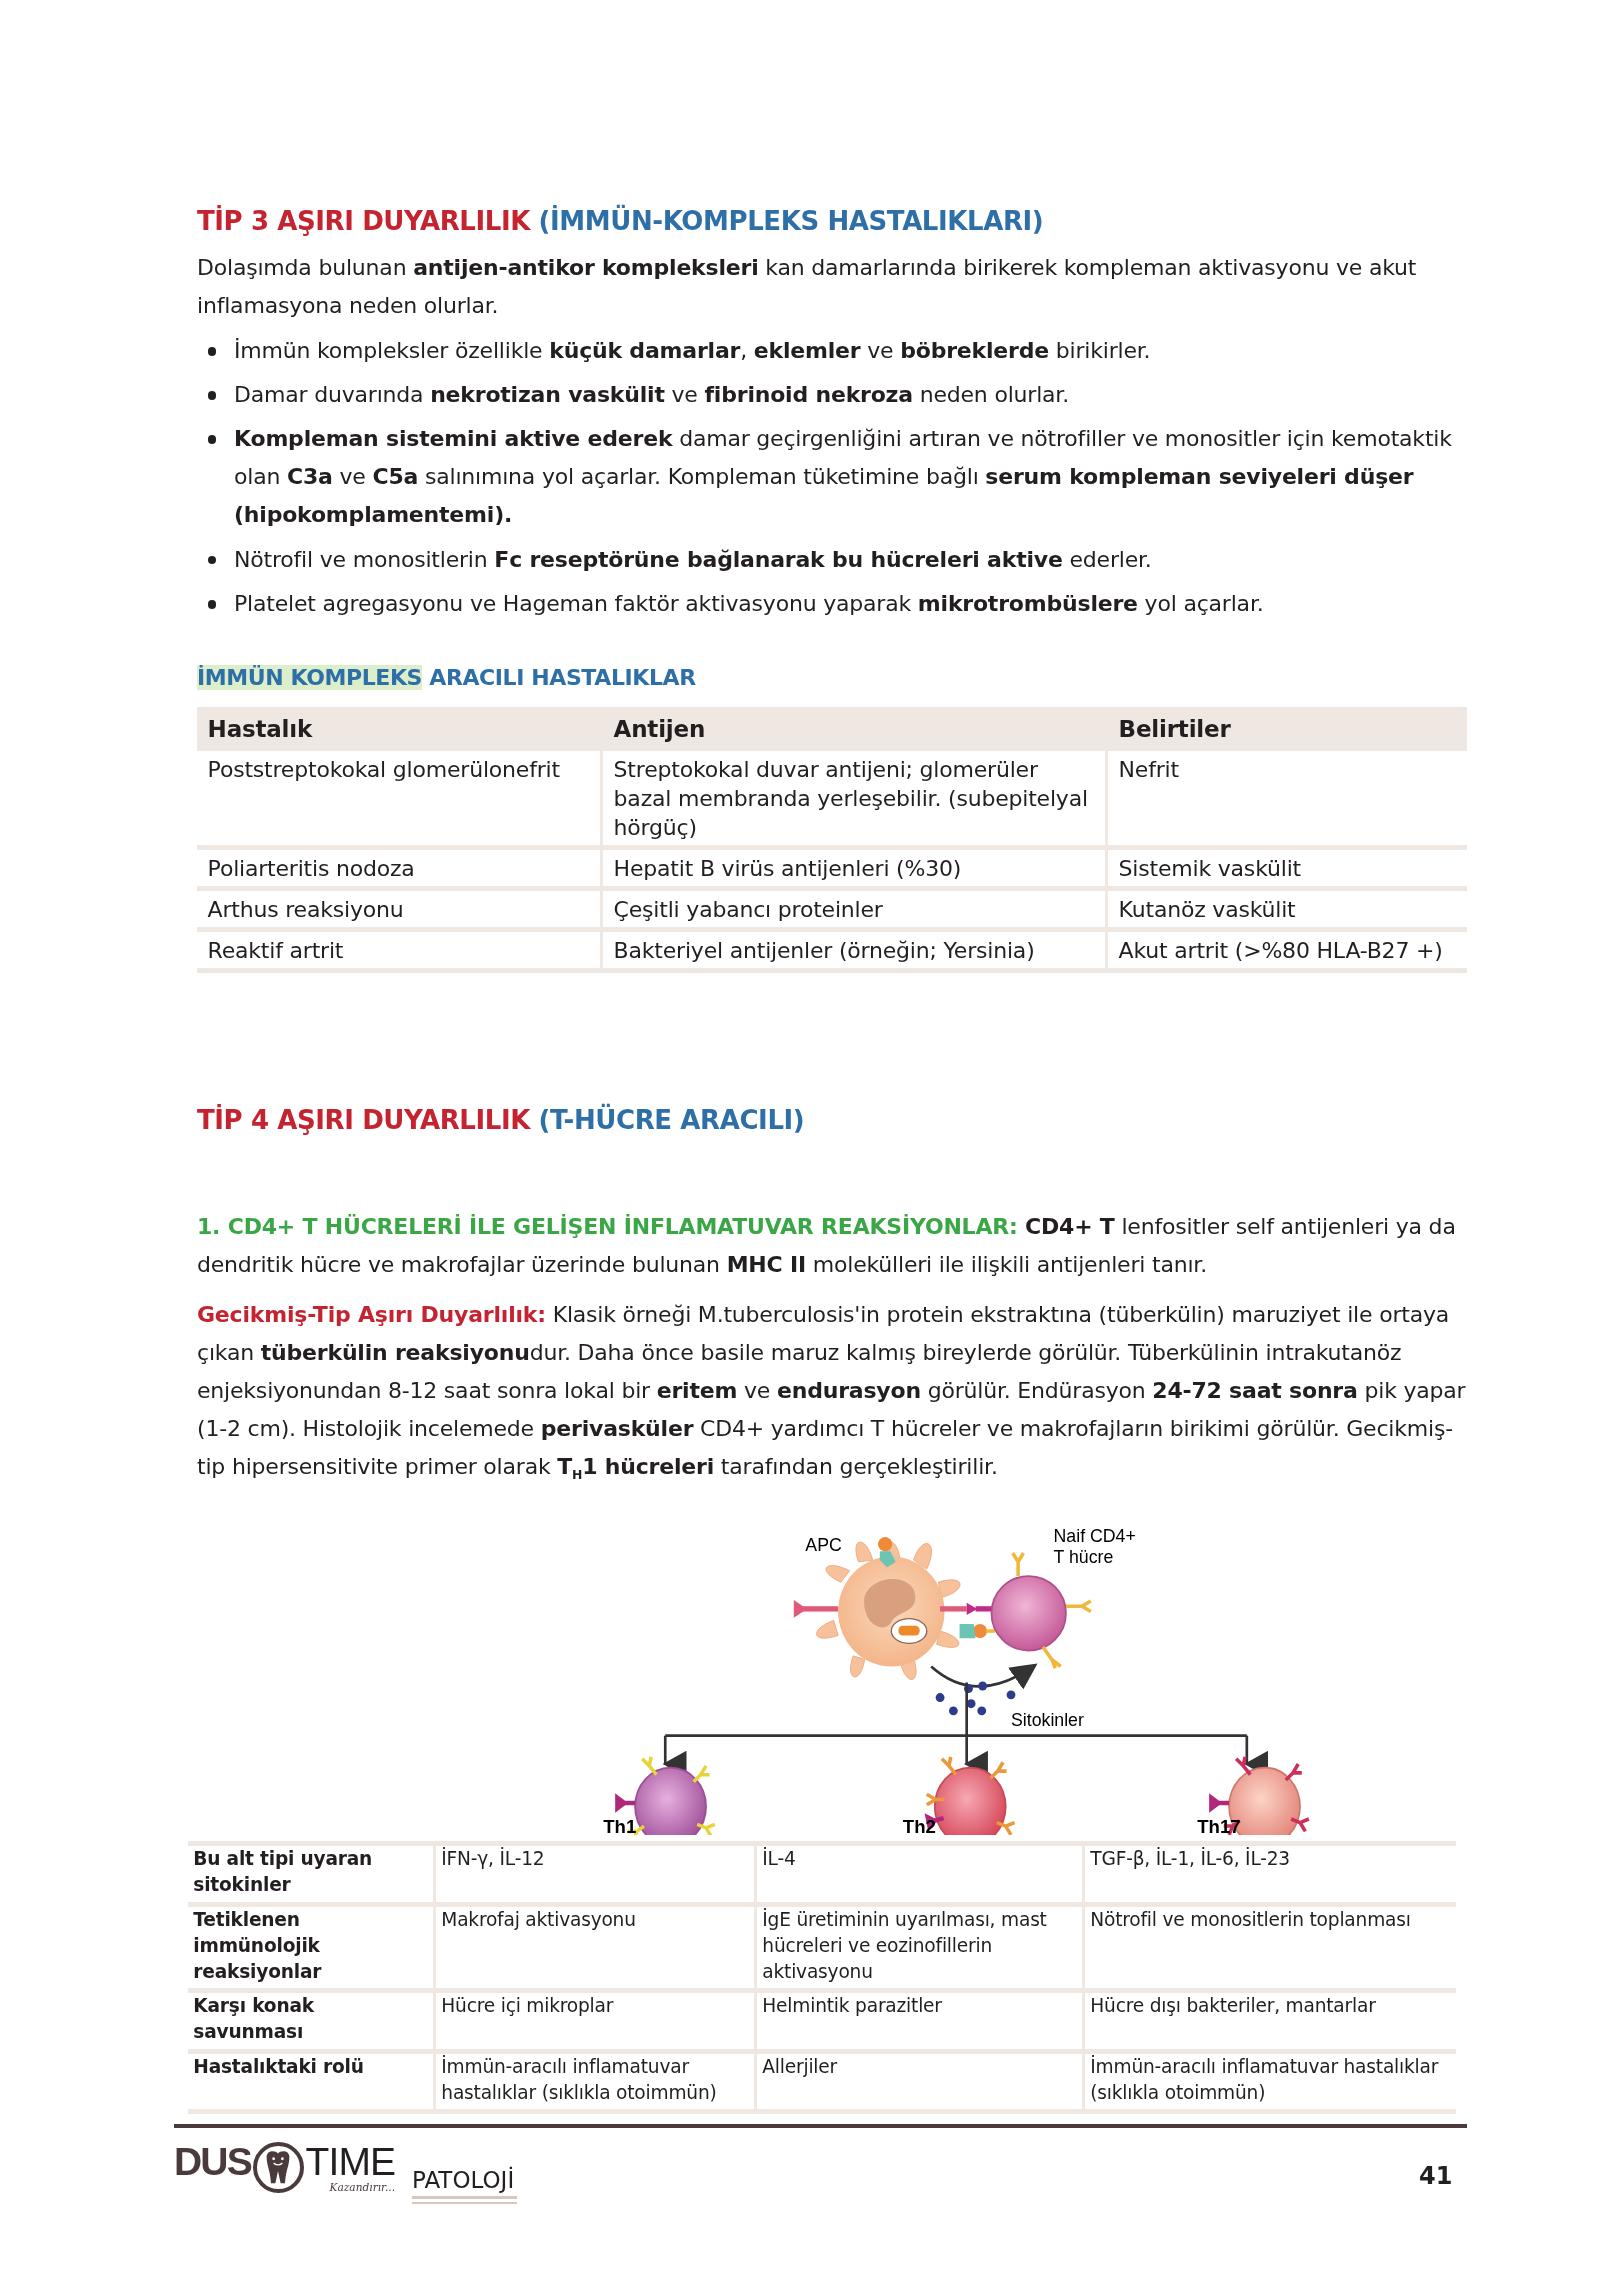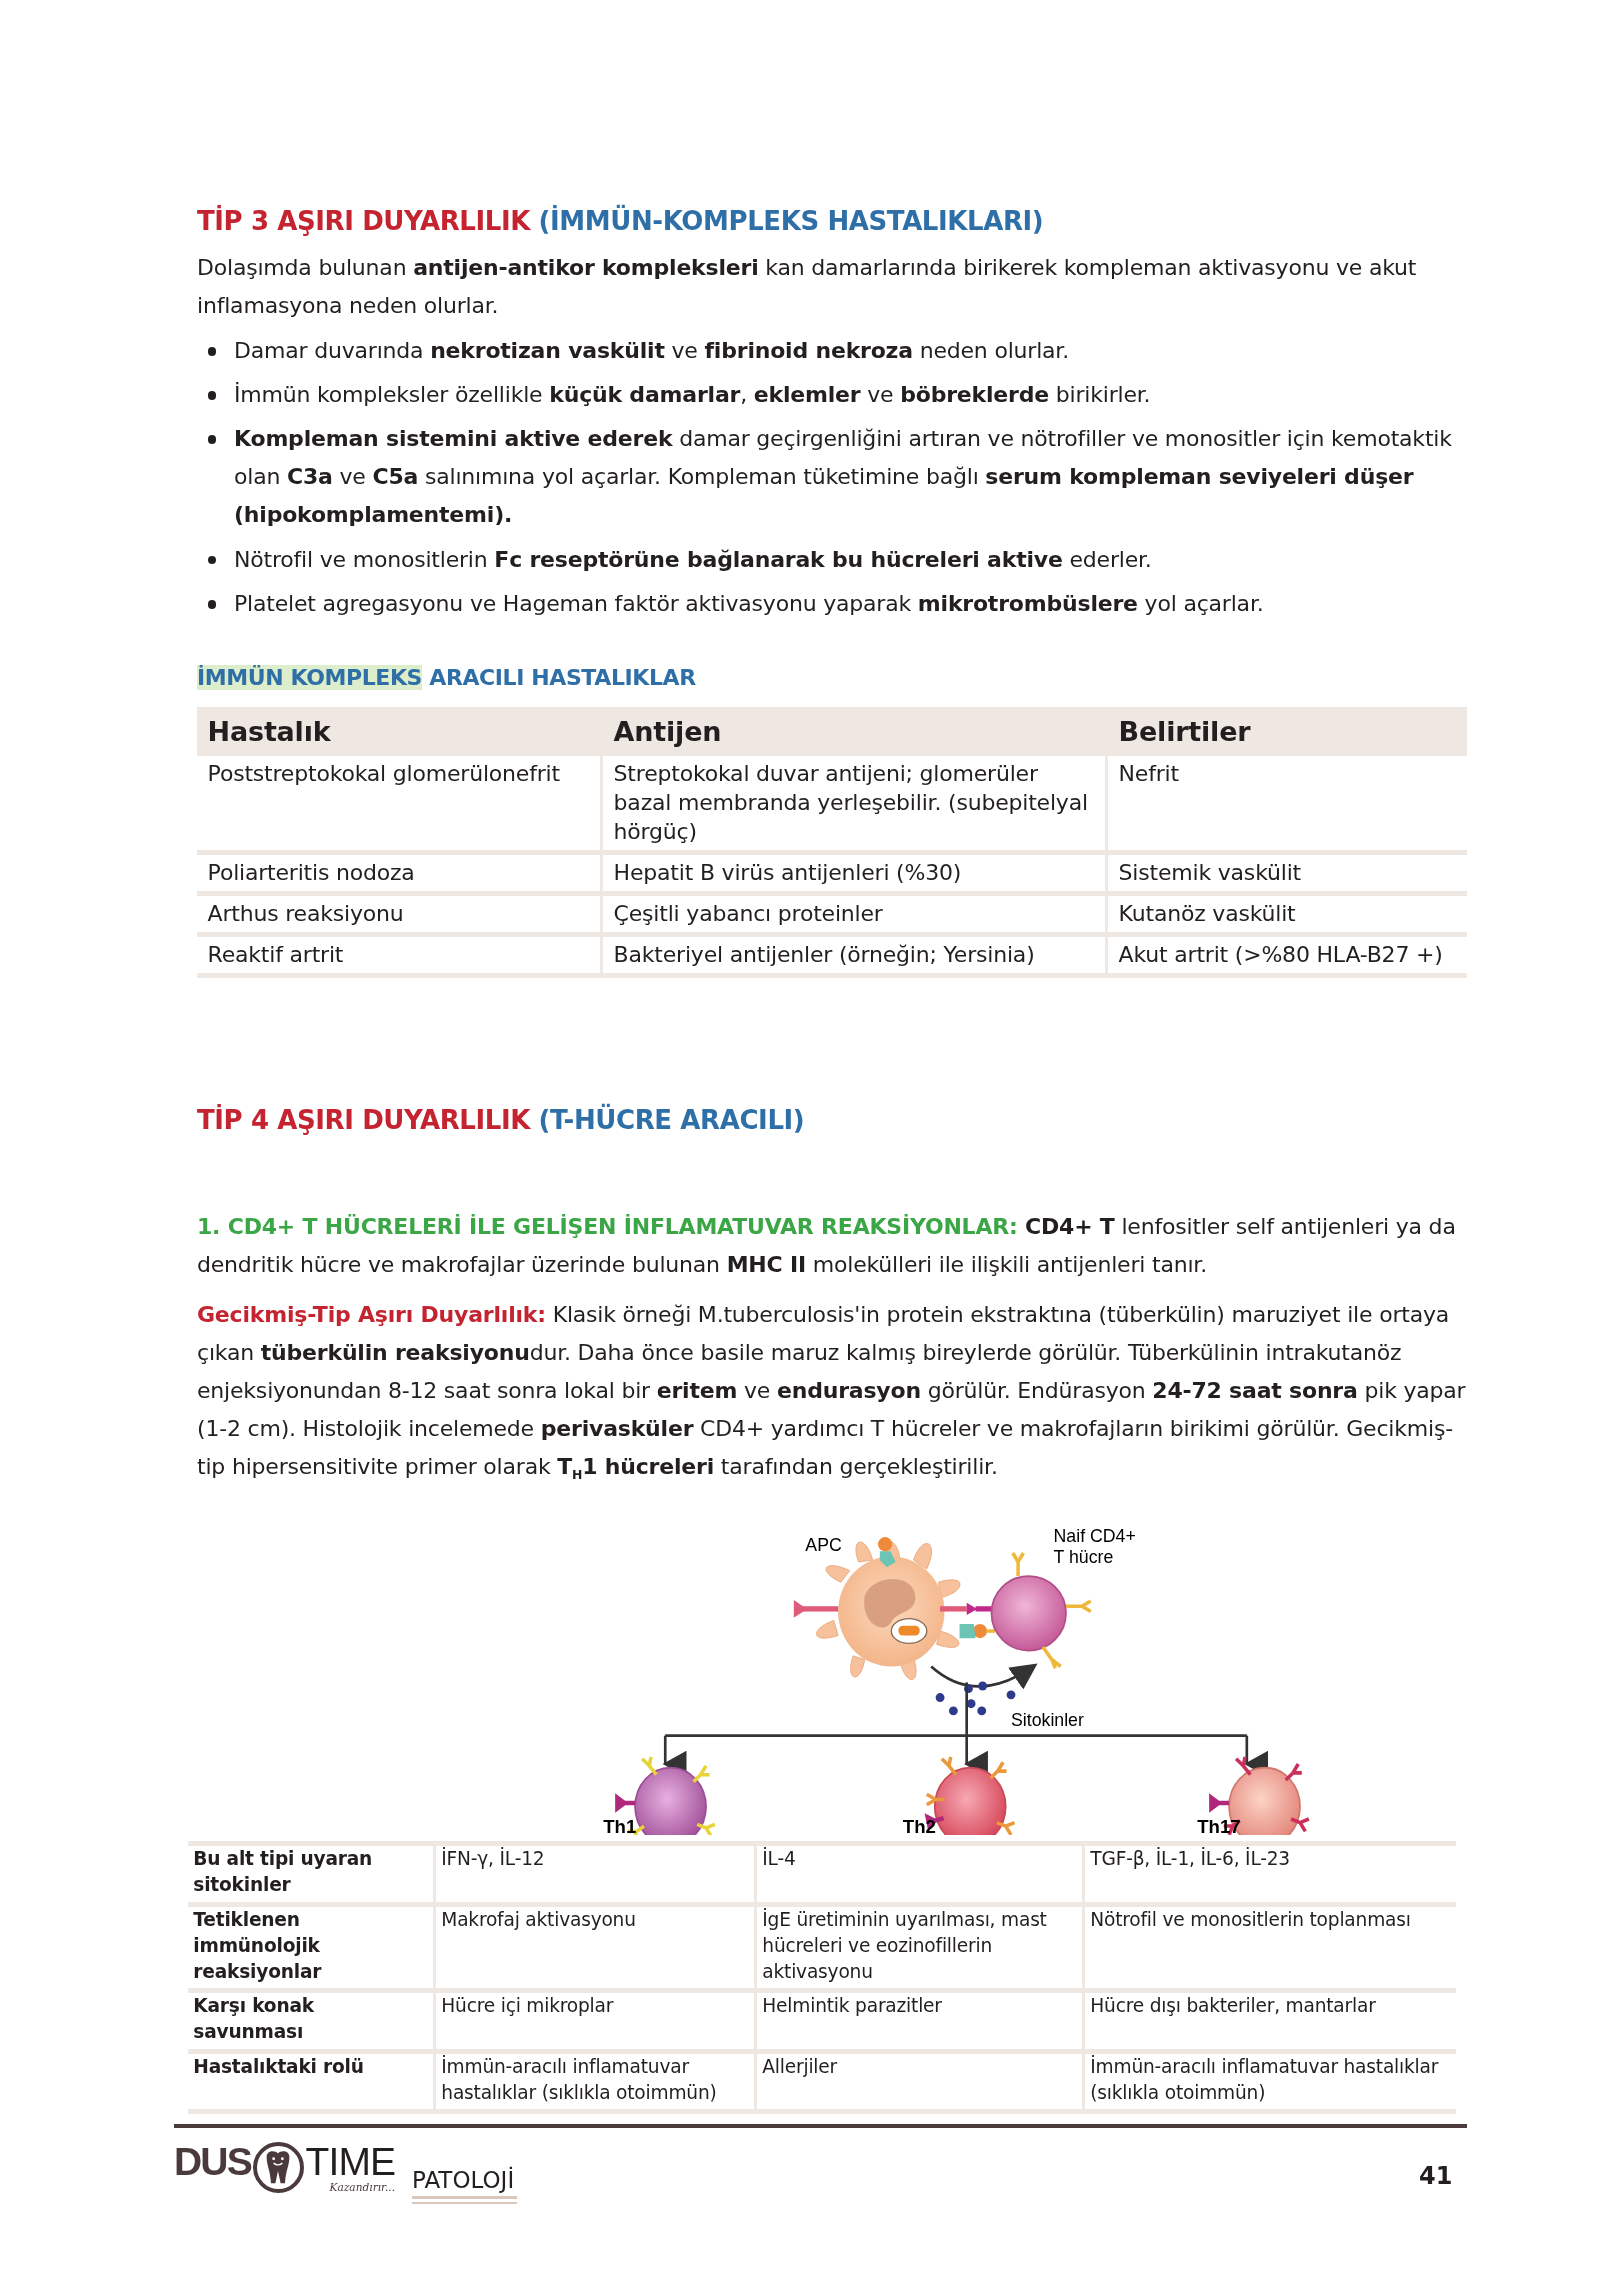--- a/index.html
+++ b/index.html
@@ -11,21 +11,21 @@
   .blue { color:#2f6fa7; }
   .green { color:#3aa645; }
   .p { font-size:22px; line-height:38px; letter-spacing:-0.2px; }
   .p b { font-weight:bold; }
   .bullets { list-style:none; margin:0; padding:0; }
   .bullets li { position:relative; padding-left:37px; font-size:22px; line-height:38px; margin-bottom:6.2px; letter-spacing:-0.2px; }
   .bullets li .dot { position:absolute; left:10.6px; top:15px; width:8.9px; height:8.9px; border-radius:50%; background:#231f20; }
   .subhead { font-weight:bold; font-size:22px; letter-spacing:-0.4px; }
   .hl { background:#dceecb; }
   table.t1 { border-collapse:separate; border-spacing:0; font-size:22px; letter-spacing:-0.2px; }
-  table.t1 th { background:#efe7e1; text-align:left; font-weight:bold; font-size:27px; padding:8.9px 10.6px; height:26.6px; }
+  table.t1 th { background:#efe7e1; text-align:left; font-weight:bold; font-size:23px; padding:8.9px 10.6px; height:26.6px; }
   table.t1 td { vertical-align:top; padding:3.5px 10.6px 3.5px 10.6px; line-height:29px; border-bottom:5.3px solid #efe7e1; }
   table.t1 td + td, table.t1 th + th { border-left:3.5px solid #efe7e1; }
   table.t2 { border-collapse:separate; border-spacing:0; font-size:18.6px; letter-spacing:-0.2px; }
   table.t2 td { vertical-align:top; padding:0 5.3px 3.5px 5.3px; line-height:26px; border-bottom:5.3px solid #efe7e1; }
   table.t2 td + td { border-left:3.5px solid #efe7e1; }
   table.t2 td.k { font-weight:bold; }
   table.t2 tr:first-child td { border-top:5.3px solid #efe7e1; }
   .sub { font-size:12.4px; vertical-align:-5.3px; }
   .footer-line { left:174px; top:2124px; width:1293px; height:4.4px; background:#4a3a3c; }
   .logo { left:174px; top:2142px; display:flex; align-items:flex-start; }
@@ -46,24 +46,24 @@
   <span class="red">TİP 3 AŞIRI DUYARLILIK</span>
   <span class="blue">(İMMÜN-KOMPLEKS HASTALIKLARI)</span>
 </div>
 
 <div class="abs p" style="left:197px; top:249px; width:1268px;">
   <span>Dolaşımda bulunan </span><b>antijen-antikor kompleksleri</b><span> kan damarlarında birikerek kompleman aktivasyonu ve akut inflamasyona neden olurlar.</span>
 </div>
 
 <ul class="abs bullets" style="left:197px; top:332px; width:1270px;">
   <li><span class="dot"></span>
+    <span>İmmün kompleksler özellikle </span><b>küçük damarlar</b><span>, </span><b>eklemler</b><span> ve </span><b>böbreklerde</b><span> birikirler.</span>
+  </li>
+  <li><span class="dot"></span>
     <span>Damar duvarında </span><b>nekrotizan vaskülit</b><span> ve </span><b>fibrinoid nekroza</b><span> neden olurlar.</span>
-  </li>
-  <li><span class="dot"></span>
-    <span>İmmün kompleksler özellikle </span><b>küçük damarlar</b><span>, </span><b>eklemler</b><span> ve </span><b>böbreklerde</b><span> birikirler.</span>
   </li>
   <li><span class="dot"></span>
     <b>Kompleman sistemini aktive ederek</b><span> damar geçirgenliğini artıran ve nötrofiller ve monositler için kemotaktik olan </span><b>C3a</b><span> ve </span><b>C5a</b><span> salınımına yol açarlar. Kompleman tüketimine bağlı </span><b>serum kompleman seviyeleri düşer (hipokomplamentemi).</b>
   </li>
   <li><span class="dot"></span>
     <span>Nötrofil ve monositlerin </span><b>Fc reseptörüne bağlanarak bu hücreleri aktive</b><span> ederler.</span>
   </li>
   <li><span class="dot"></span>
     <span>Platelet agregasyonu ve Hageman faktör aktivasyonu yaparak </span><b>mikrotrombüslere</b><span> yol açarlar.</span>
   </li>

